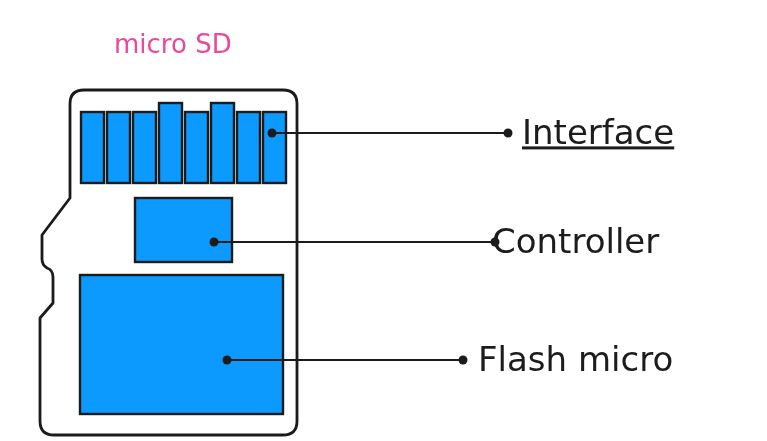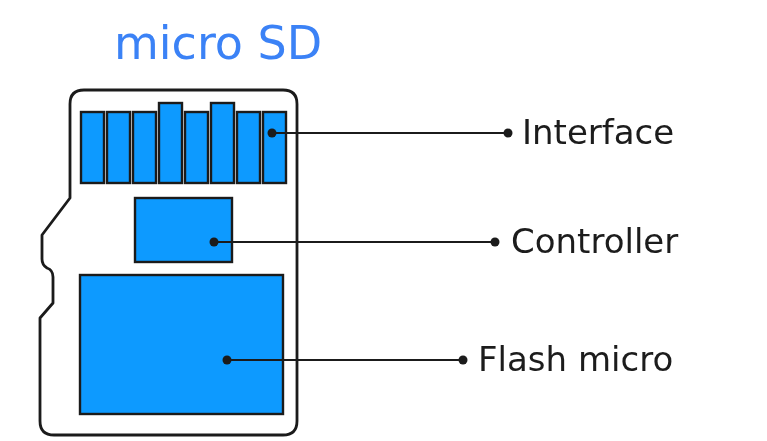--- a/index.html
+++ b/index.html
@@ -37,33 +37,33 @@
   }
   .connector-dot {
     fill: #1b1b1b;
     stroke: none;
   }
   .diagram-title {
     position: absolute;
     left: 114px;
     top: 45px;
     transform: translateY(-54%);
-    font-size: 46px;
-    color: #3b82f6;
+    font-size: 26px;
+    color: #ec4899;
     white-space: nowrap;
   }
   .label {
     position: absolute;
     transform: translateY(-54%);
     font-size: 34px;
     color: #1c1c1c;
     white-space: nowrap;
   }
-  .label-interface { left: 522px; top: 134px; }
-  .label-controller { left: 511px; top: 243px; }
+  .label-interface { left: 522px; top: 134px; text-decoration: underline; }
+  .label-controller { left: 492px; top: 243px; }
   .label-flash { left: 478px; top: 361px; }
 </style>
 </head>
 <body>
 
 <div class="stage">
 
   <div class="diagram-title">micro SD</div>
 
   <svg width="767" height="441" viewBox="0 0 767 441">

